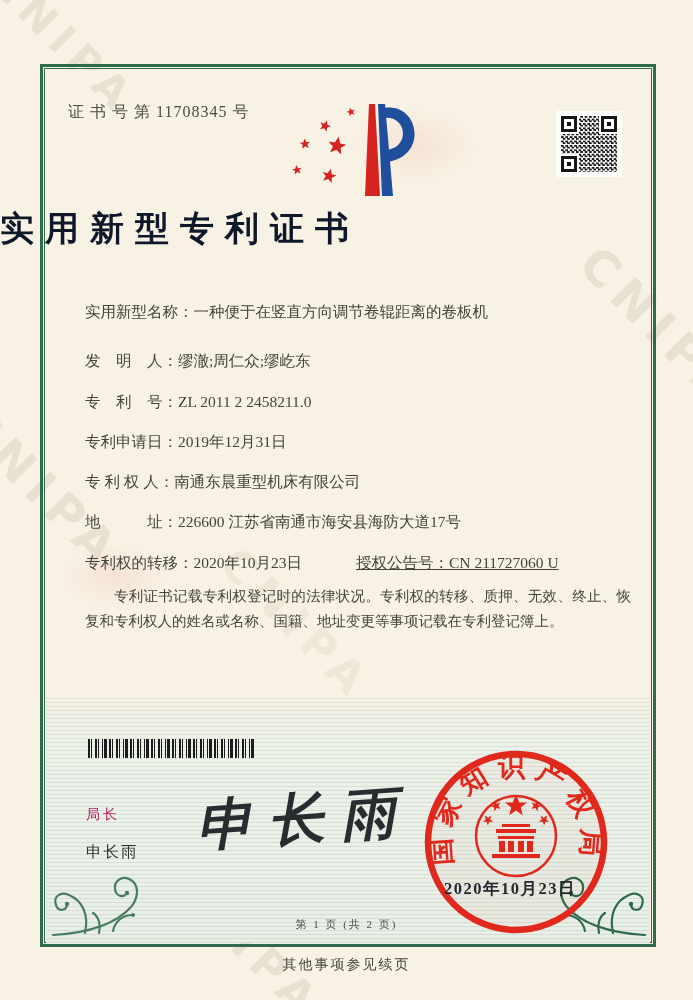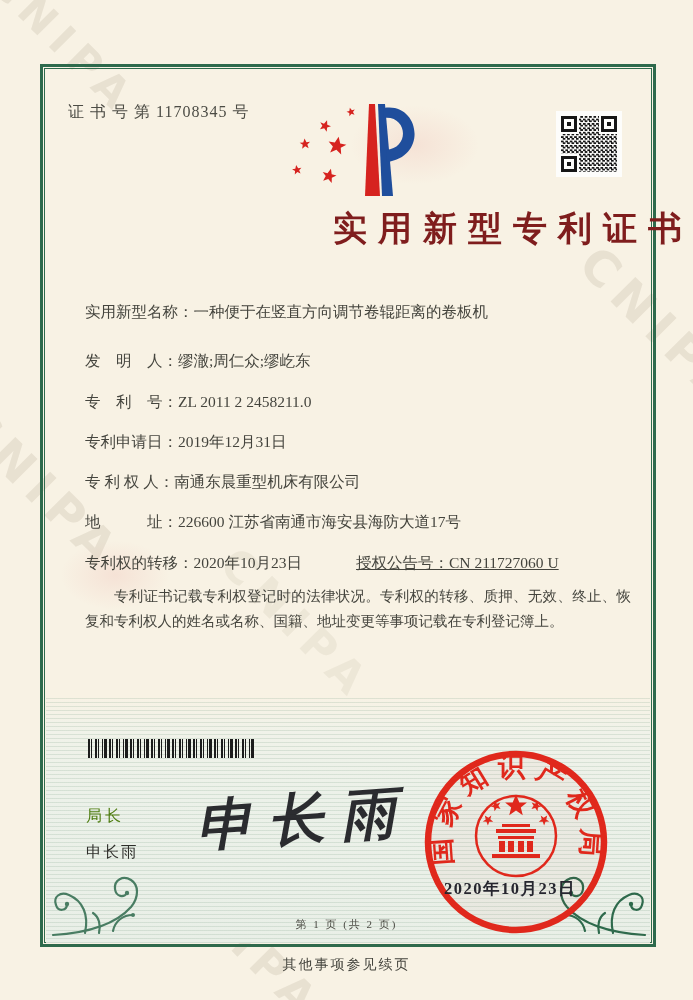--- a/index.html
+++ b/index.html
@@ -34,22 +34,22 @@
   .logo { position:absolute; left:281px; top:98px; width:138px; height:108px; z-index:2; }
   .qr { position:absolute; left:556px; top:111px; width:66px; height:66px;
     background:#fdfdfb; z-index:2; }
   .qr-noise { position:absolute; inset:5px;
     background:repeating-conic-gradient(#161616 0 25%, transparent 0 50%) 0 0 / 4.4px 4.4px; }
   .qr-finder { position:absolute; width:16px; height:16px; background:#fdfdfb;
     border:3.5px solid #161616; box-shadow:0 0 0 2px #fdfdfb; }
   .qr-finder::after { content:""; position:absolute; left:2.5px; top:2.5px;
     width:4px; height:4px; background:#161616; }
   .qr-tl { left:5px; top:5px; } .qr-tr { right:5px; top:5px; } .qr-bl { left:5px; bottom:5px; }
-  .title { position:absolute; left:0; right:0; top:206px; text-align:right;
-    font-size:34px; font-weight:bold; letter-spacing:11px; color:#7f1d1d; z-index:2; }
+  .title { position:absolute; left:0; right:0; top:206px; text-align:left;
+    font-size:34px; font-weight:bold; letter-spacing:11px; color:#0f172a; z-index:2; }
   
   .fields { position:absolute; left:85px; right:64px; top:300px; z-index:2;
     font-size:15.5px; color:#44443d; }
   .row { margin-bottom:17px; white-space:pre-wrap; line-height:1.5; }
   .row-first { margin-bottom:26px; }
   .flabel { color:#45453e; }
   .pair2 { margin-left:54px;text-decoration:underline; }
   
   .body-text { position:absolute; left:85px; right:62px; top:584px; z-index:2;
     font-size:14.5px; line-height:1.74; color:#45453e; text-align:justify; }
@@ -61,22 +61,22 @@
       linear-gradient(180deg, #f7f2e5 0%, #f0f2e9 14%, #ecf1e9 40%, #e9efe7 100%);
   }
   .barcode { position:absolute; left:88px; top:739px; width:168px; height:19px; z-index:2;
     background:repeating-linear-gradient(90deg,
       #1c1c1c 0px, #1c1c1c 2px, transparent 2px, transparent 3px,
       #1c1c1c 3px, #1c1c1c 4px, transparent 4px, transparent 7px,
       #1c1c1c 7px, #1c1c1c 9px, transparent 9px, transparent 10px,
       #1c1c1c 10px, #1c1c1c 11px, transparent 11px, transparent 14px,
       #1c1c1c 14px, #1c1c1c 15px, transparent 15px, transparent 16px,
       #1c1c1c 16px, #1c1c1c 19px, transparent 19px, transparent 21px); }
-  .director-label { position:absolute; left:86px; top:806px; font-size:16px;
-    letter-spacing:3px; color:#4d7c0f; z-index:2; }
+  .director-label { position:absolute; left:86px; top:806px; font-size:14px;
+    letter-spacing:3px; color:#be185d; z-index:2; }
   .director-name { position:absolute; left:86px; top:842px; font-size:15.5px;
     letter-spacing:2px; color:#2e2e2a; z-index:2; }
   .signature { position:absolute; left:196px; top:782px; font-size:56px; z-index:2;
     font-style:italic; font-weight:bold; letter-spacing:16px; color:#17171c;
     transform:rotate(-4deg); opacity:.9; }
   .seal { position:absolute; left:418px; top:744px; width:196px; height:196px; z-index:3; }
   .flourish { position:absolute; width:95px; height:88px; z-index:2; }
   .flourish-right { left:553px; top:851px; }
   .flourish-left  { left:50px;  top:851px; transform:scaleX(-1); opacity:.85; }
   .page-info { position:absolute; left:0; right:0; top:917px; text-align:center;

